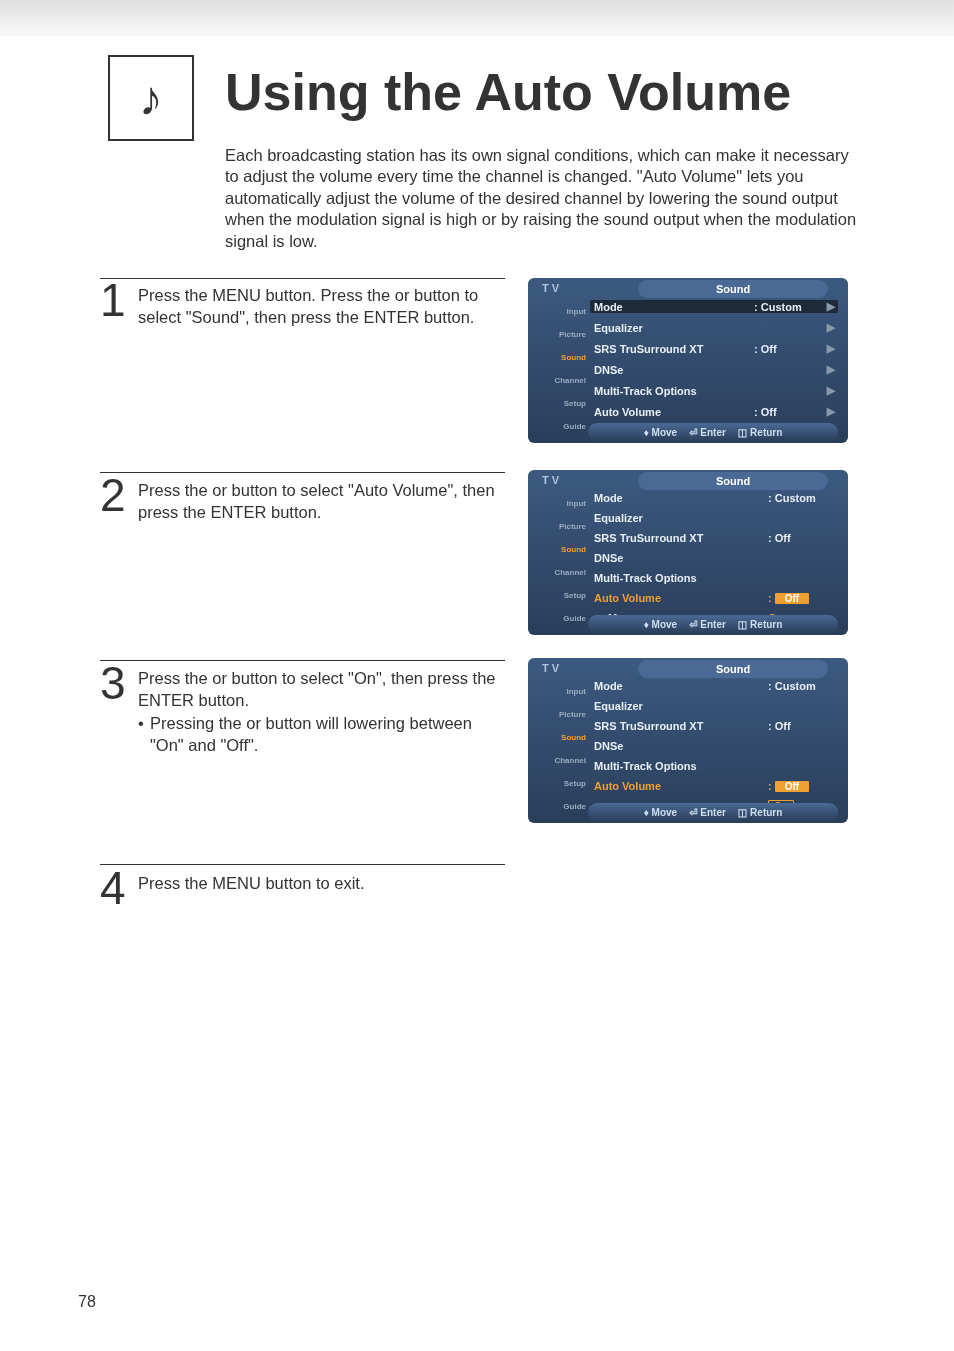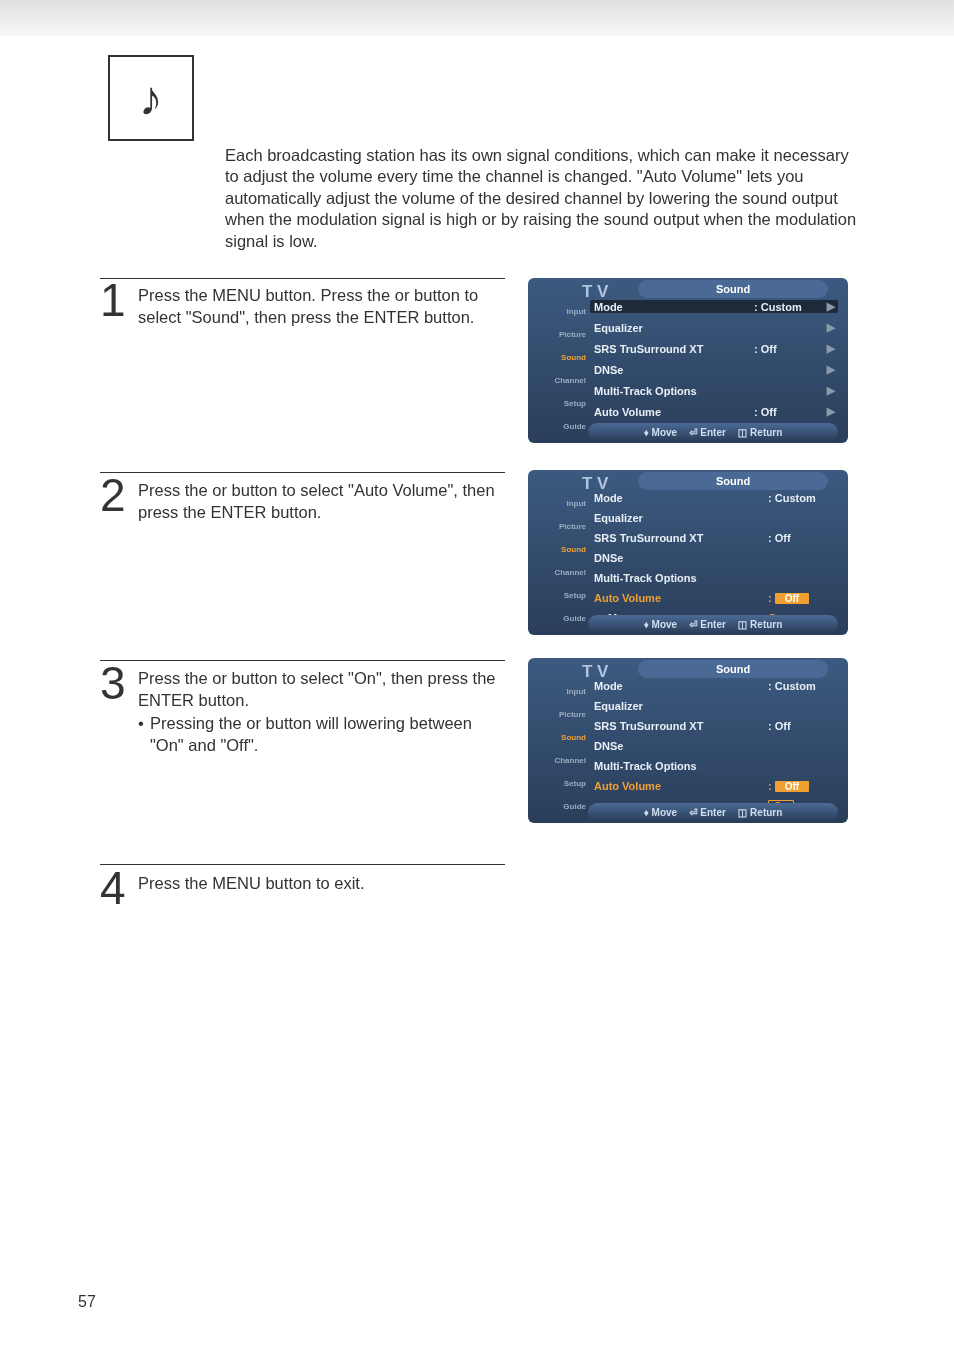--- a/index.html
+++ b/index.html
@@ -114,23 +114,22 @@
     overflow: hidden;
   }
   .osd1 { top: 278px; }
   .osd2 { top: 470px; }
   .osd3 { top: 658px; }
   .osd-tv {
     position: absolute;
     top: 4px;
     left: 14px;
     color: #b0c4de;
-    font-size: 17px;
-    font-weight: bold;
-    margin-left: 40px;
+    font-size: 11px;
+    font-weight: bold;
   }
   .osd-title {
     position: absolute;
     top: 2px;
     left: 110px;
     right: 20px;
     height: 18px;
     background: #4a6a95;
     border-radius: 9px;
     text-align: center;
@@ -245,20 +244,21 @@
   }
 </style>
 </head>
 <body>
 
 <div class="page">
   <div class="top-strip"></div>
 
   <div class="header-icon">♪</div>
 
+  <div class="title">Using the Auto Volume</div>
   <div class="intro">Each broadcasting station has its own signal conditions, which can make it necessary to adjust the volume every time the channel is changed. "Auto Volume" lets you automatically adjust the volume of the desired channel by lowering the sound output when the modulation signal is high or by raising the sound output when the modulation signal is low.</div>
 
   <div class="step-divider div1"></div>
   <div class="step step1">
     <div class="step-num">1</div>
     <div class="step-body">Press the MENU button. Press the     or     button to select "Sound", then press the ENTER button.</div>
   </div>
 
   <div class="osd osd1">
     <div class="osd-tv">T V</div>
@@ -417,14 +417,14 @@
       <span>◫ <span>Return</span></span>
     </div>
   </div>
 
   <div class="step-divider div4"></div>
   <div class="step step4">
     <div class="step-num">4</div>
     <div class="step-body">Press the MENU button to exit.</div>
   </div>
 
-  <div class="pagenum">57</div>
+  <div class="pagenum">78</div>
 </div>
 
 </body></html>

